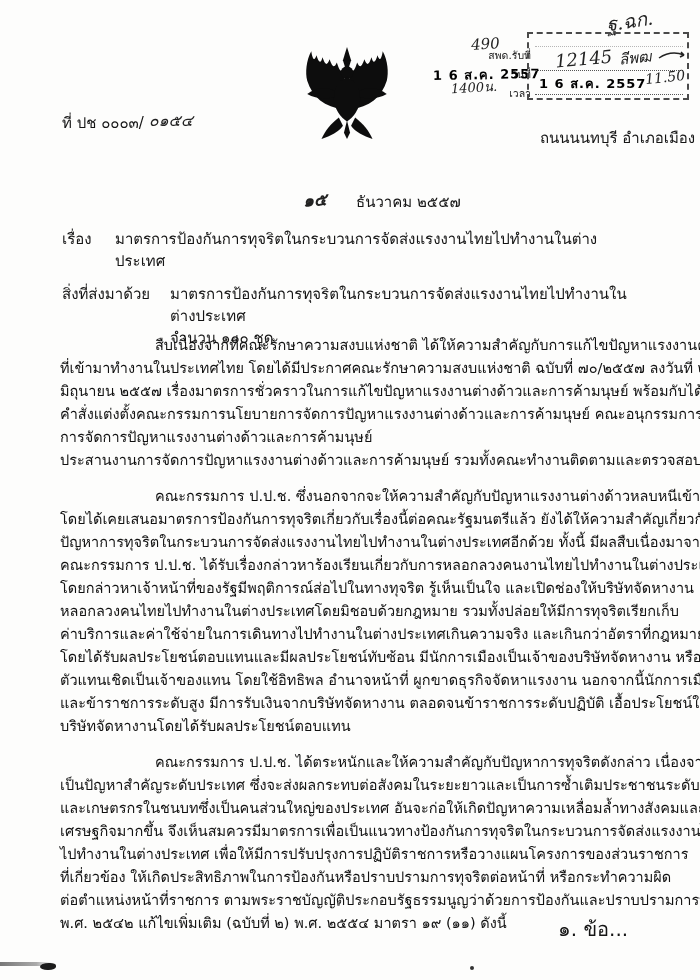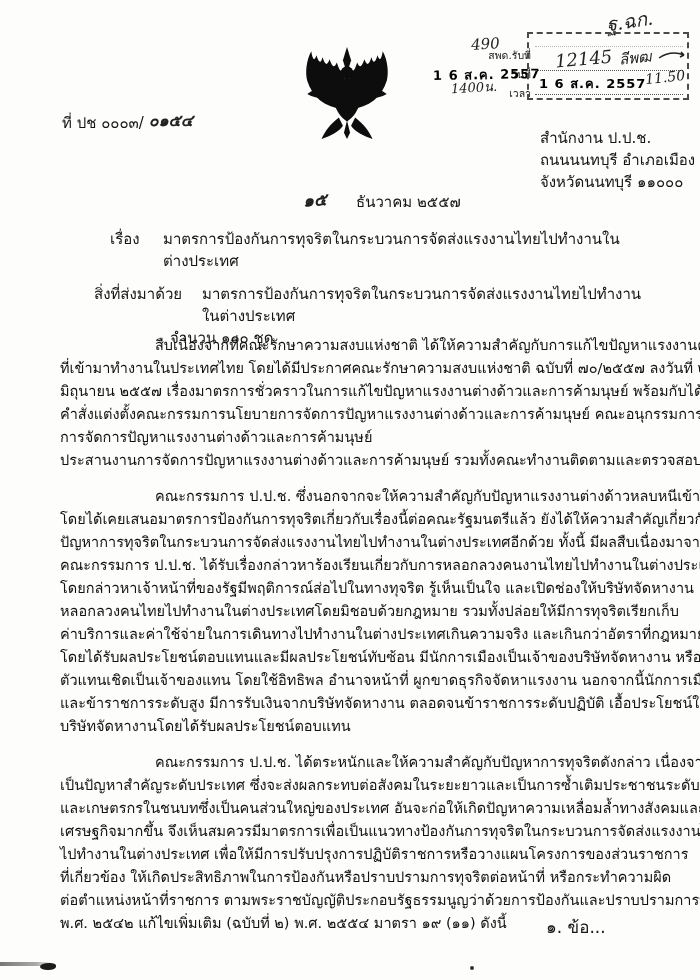--- a/index.html
+++ b/index.html
@@ -36,46 +36,46 @@
     letter-spacing:1px; color:#000; white-space:nowrap; }
   .reg-time { position:absolute; left:116px; top:35px; font-size:14px; transform:rotate(-6deg); }
   .reg-dotline2 { position:absolute; left:6px; top:60px; width:148px; border-bottom:1px dotted #555; }
 
   
   .garuda { left:296px; top:45px; width:102px; height:96px; }
   .garuda svg { width:100%; height:100%; fill:#0d0d0d; }
 
   
   .doc-no { left:62px; top:110px; font-size:15px; }
-  .doc-no .hand { font-size:16px; font-weight:bold; position:relative; top:-2px; }
+  .doc-no .hand { font-size:16px; font-weight:normal; position:relative; top:-2px; }
 
   
   .office-block { left:540px; top:127px; font-size:15px; line-height:22px; white-space:nowrap; }
 
   
   .date-day { left:303px; top:186px; font-size:17px; font-weight:bold; transform:rotate(-4deg); }
   .date-rest { left:356px; top:190px; font-size:15px; }
 
   
   .meta { left:62px; top:228px; width:580px; font-size:15px; }
   .meta-row { display:flex; margin-bottom:11px; line-height:22px; }
-  .meta-label-subject, .meta-label-to { width:53px; flex:0 0 53px;margin-left:48px; }
-  .meta-label-enc { width:108px; flex:0 0 108px;margin-left:32px; }
+  .meta-label-subject, .meta-label-to { width:53px; flex:0 0 53px; }
+  .meta-label-enc { width:108px; flex:0 0 108px; }
   .meta-row .val { flex:1; }
   .enc-line2 { margin-left:108px; line-height:22px; }
 
   
   .body-text { left:60px; top:334px; width:586px; font-size:14.5px; color:#111; }
   .para { margin-top:13px; }
   .para:first-child { margin-top:0; }
   .para .line { line-height:23px; white-space:nowrap; }
   .para .line.first { padding-left:95px; }
 
   
-  .catchword { left:546px; top:913px; font-size:17px; }
+  .catchword { left:558px; top:913px; font-size:20px; }
 
   
   .smudge-bar { left:0; top:962px; width:52px; height:4px; background:linear-gradient(90deg,#777,#aaa 70%,transparent); }
   .smudge-blob { left:40px; top:963px; width:16px; height:7px; background:#1c1c1c; border-radius:60% 40% 50% 50%; }
   .speck { left:470px; top:966px; width:4px; height:4px; background:#333; border-radius:50%; }
   .speck2 { left:337px; top:903px; width:3px; height:3px; background:#777; border-radius:50%; }
 </style>
 </head>
 <body>
 
@@ -128,23 +128,21 @@
       <path d="M50 73 L53 85 L50 91 L47 85 Z"></path>
     </svg>
   </div>
 
   <div class="abs doc-no">
     <span>ที่ ปช ๐๐๐๓/</span>
     <span class="hand">๐๑๕๔</span>
   </div>
 
   <div class="abs office-block">
-    <div>สำนักงาน ป.ป.ช.</div>
     <div>ถนนนนทบุรี อำเภอเมือง</div>
-    <div>จังหวัดนนทบุรี ๑๑๐๐๐</div>
   </div>
 
   <div class="abs date-day hand">๑๕</div>
   <div class="abs date-rest">ธันวาคม ๒๕๕๗</div>
 
   <div class="abs meta">
     <div class="meta-row">
       <span class="meta-label-subject">เรื่อง</span>
       <span class="val">มาตรการป้องกันการทุจริตในกระบวนการจัดส่งแรงงานไทยไปทำงานในต่างประเทศ</span>
     </div>

